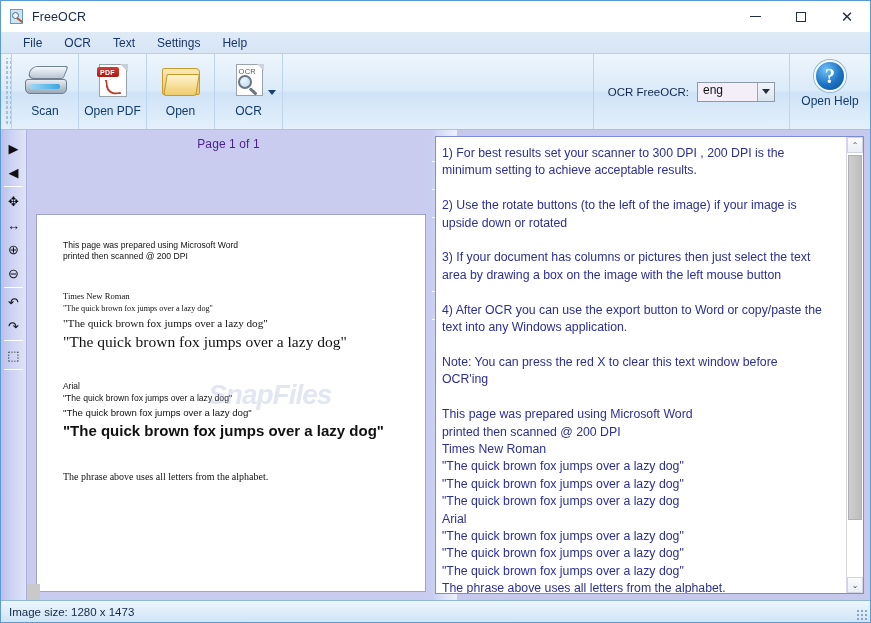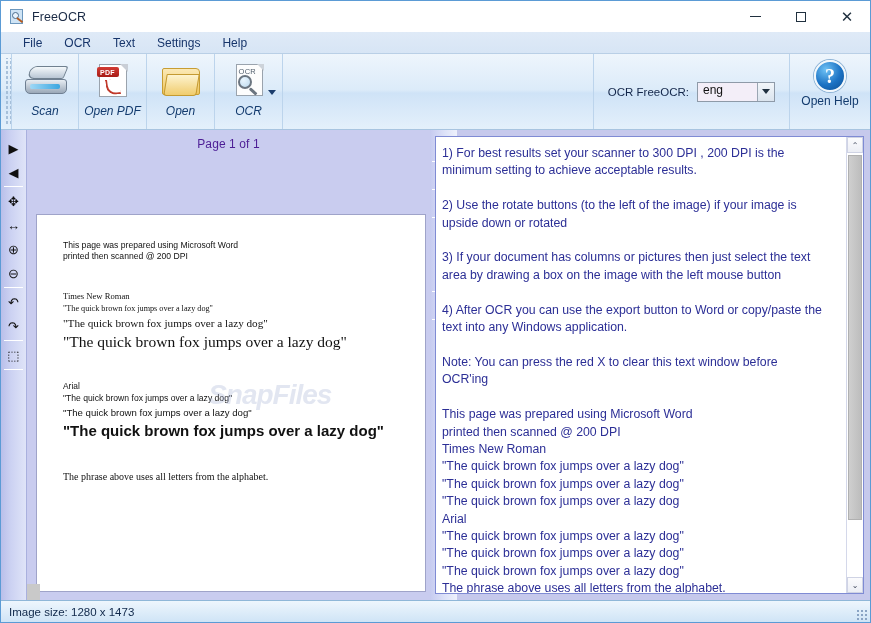--- a/index.html
+++ b/index.html
@@ -96,21 +96,21 @@
   .rb-group { display: flex; align-items: stretch; }
   .rb-btn {
     width: 68px; display: flex; flex-direction: column;
     align-items: center; justify-content: flex-start; padding-top: 5px;
     border-right: 1px solid #bcd4ec;
     position: relative;
     box-sizing: border-box;
   }
   .rb-btn:first-child { border-left: 1px solid #bcd4ec; }
   .rb-label {
-    font-size: 12px; color: #133b6e; margin-top: 3px; white-space: nowrap; font-style: italic;
+    font-size: 12px; color: #133b6e; margin-top: 3px; white-space: nowrap;
   }
   .rb-ico { height: 42px; display: flex; align-items: center; justify-content: center; }
 
   
   .ico-scan { position: relative; width: 44px; height: 30px; }
   .ico-scan .body {
     position: absolute; left: 2px; bottom: 1px; width: 40px; height: 13px;
     background: linear-gradient(to bottom,#e7edf3,#9aa8b8);
     border: 1px solid #6f7f92; border-radius: 3px 3px 5px 5px;
   }

